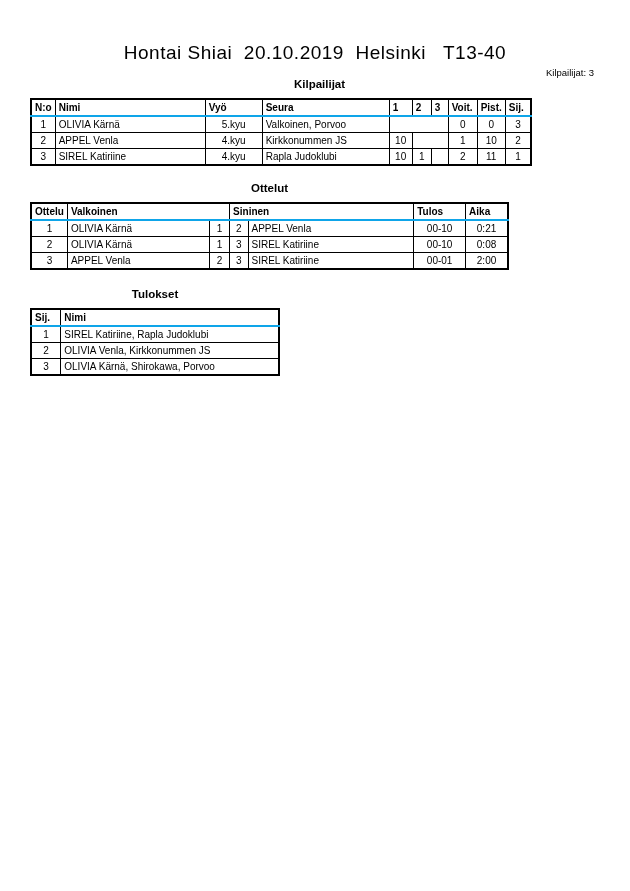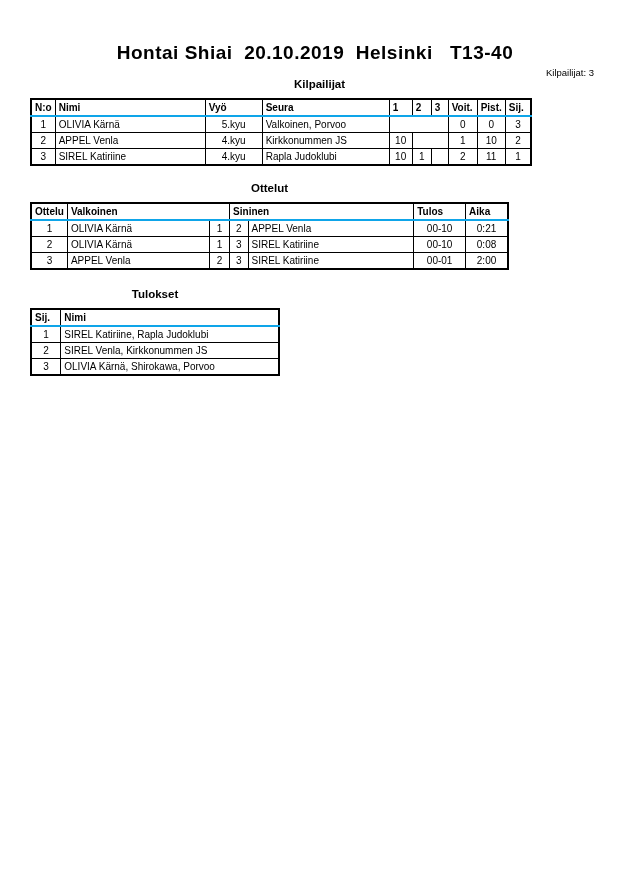--- a/index.html
+++ b/index.html
@@ -13,21 +13,21 @@
     height: 891px;
     background: #ffffff;
     color: #000000;
     font-family: "Liberation Sans", sans-serif;
     overflow: hidden;
   }
   .page-title {
     margin: 42px 0 0 0;
     text-align: center;
     font-size: 19px;
-    font-weight: bold;
+    font-weight: normal;
     white-space: pre;
     letter-spacing: 0.5px;
   }
   .count-label {
     position: absolute;
     top: 67px;
     right: 36px;
     font-size: 9.5px;
   }
   .section {
@@ -200,21 +200,21 @@
           <tr>
         <th>Sij.</th>
         <th>Nimi</th>
       </tr>
       <tr>
         <td class="c">1</td>
         <td class="l">SIREL Katiriine, Rapla Judoklubi</td>
       </tr>
       <tr>
         <td class="c">2</td>
-        <td class="l">SIREL Venla, Kirkkonummen JS</td>
+        <td class="l">OLIVIA Venla, Kirkkonummen JS</td>
       </tr>
       <tr>
         <td class="c">3</td>
         <td class="l">OLIVIA Kärnä, Shirokawa, Porvoo</td>
       </tr>
     </tbody>
       </table>
   </div>
 
 </div>

